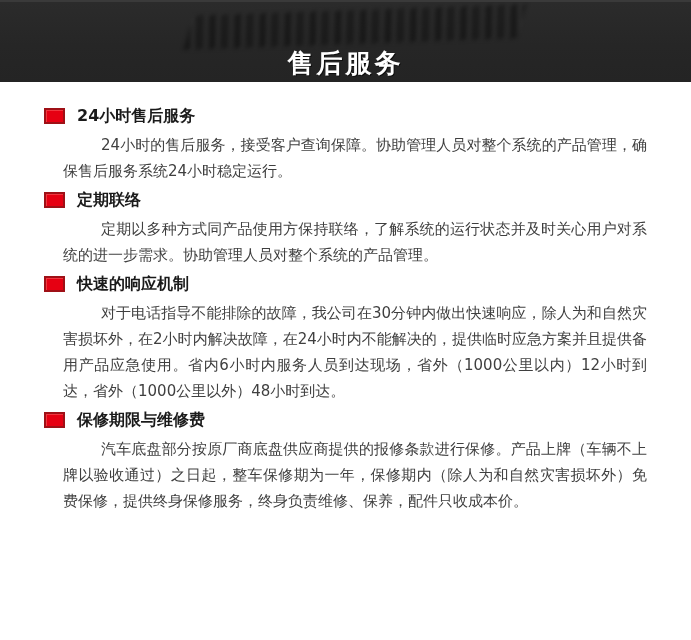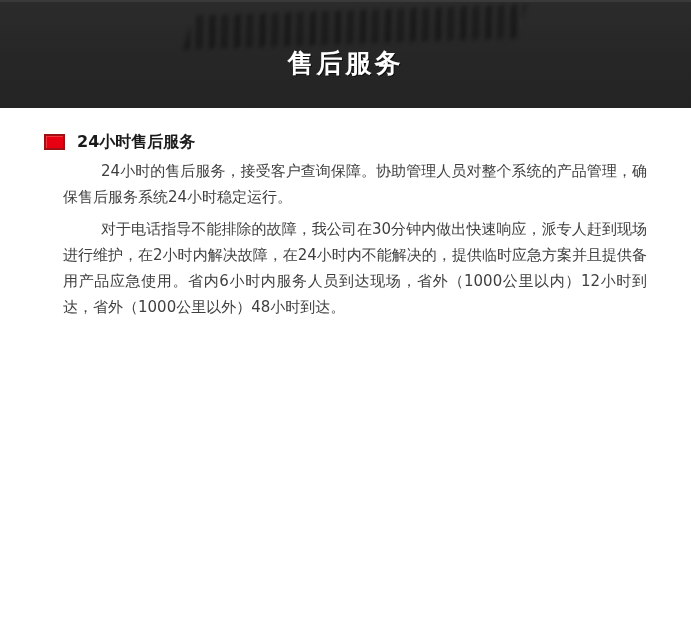--- a/index.html
+++ b/index.html
@@ -20,21 +20,21 @@
   .page {
     width: 691px;
     height: 640px;
     background: var(--page-bg);
     overflow: hidden;
   }
   
   .banner {
     position: relative;
     width: 691px;
-    height: 108px;
+    height: 82px;
     background: linear-gradient(180deg, #2b2b2b 0%, #262626 55%, #242424 100%);
     border-top: 2px solid #3a3a3a;
     overflow: hidden;
   }
   .watermark {
     position: absolute;
     top: 8px;
     left: 190px;
     width: 330px;
     height: 34px;
@@ -110,22 +110,44 @@
   <section class="section">
     <div class="section-head">
       <span class="bullet"></span>
       <h2 class="heading-label">24小时售后服务</h2>
     </div>
     <div class="section-body">
             <p class="para">24小时的售后服务，接受客户查询保障。协助管理人员对整个系统的产品管理，确保售后服务系统24小时稳定运行。</p>
           </div>
   </section>
 
-
   <section class="section">
+    <div class="section-head">
+      <span class="bullet"></span>
+      <h2 class="heading-label">定期联络</h2>
+    </div>
     <div class="section-body">
-            <p class="para">对于电话指导不能排除的故障，我公司在30分钟内做出快速响应，派专人赶到现场进行维护，在2小时内解决故障，在24小时内不能解决的，提供临时应急方案并且提供备用产品应急使用。省内6小时内服务人员到达现场，省外（1000公里以内）12小时到达，省外（1000公里以外）48小时到达。</p>
+            <p class="para">定期以多种方式同产品使用方保持联络，了解系统的运行状态并及时关心用户对系统的进一步需求。协助管理人员对整个系统的产品管理。</p>
           </div>
   </section>
 
+  <section class="section">
+    <div class="section-head">
+      <span class="bullet"></span>
+      <h2 class="heading-label">快速的响应机制</h2>
+    </div>
+    <div class="section-body">
+            <p class="para">对于电话指导不能排除的故障，我公司在30分钟内做出快速响应，除人为和自然灾害损坏外，在2小时内解决故障，在24小时内不能解决的，提供临时应急方案并且提供备用产品应急使用。省内6小时内服务人员到达现场，省外（1000公里以内）12小时到达，省外（1000公里以外）48小时到达。</p>
+          </div>
+  </section>
+
+  <section class="section">
+    <div class="section-head">
+      <span class="bullet"></span>
+      <h2 class="heading-label">保修期限与维修费</h2>
+    </div>
+    <div class="section-body">
+            <p class="para">汽车底盘部分按原厂商底盘供应商提供的报修条款进行保修。产品上牌（车辆不上牌以验收通过）之日起，整车保修期为一年，保修期内（除人为和自然灾害损坏外）免费保修，提供终身保修服务，终身负责维修、保养，配件只收成本价。</p>
+          </div>
+  </section>
 </div>
   </main>
 </div>
 
 </body></html>

